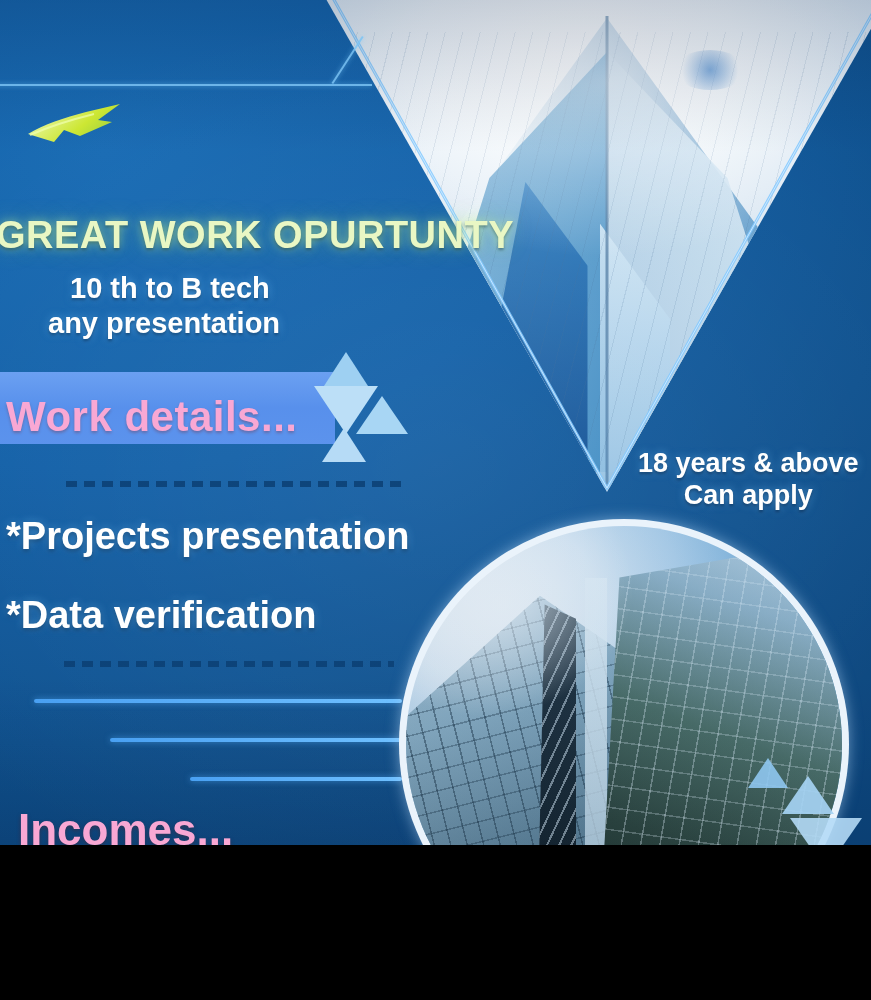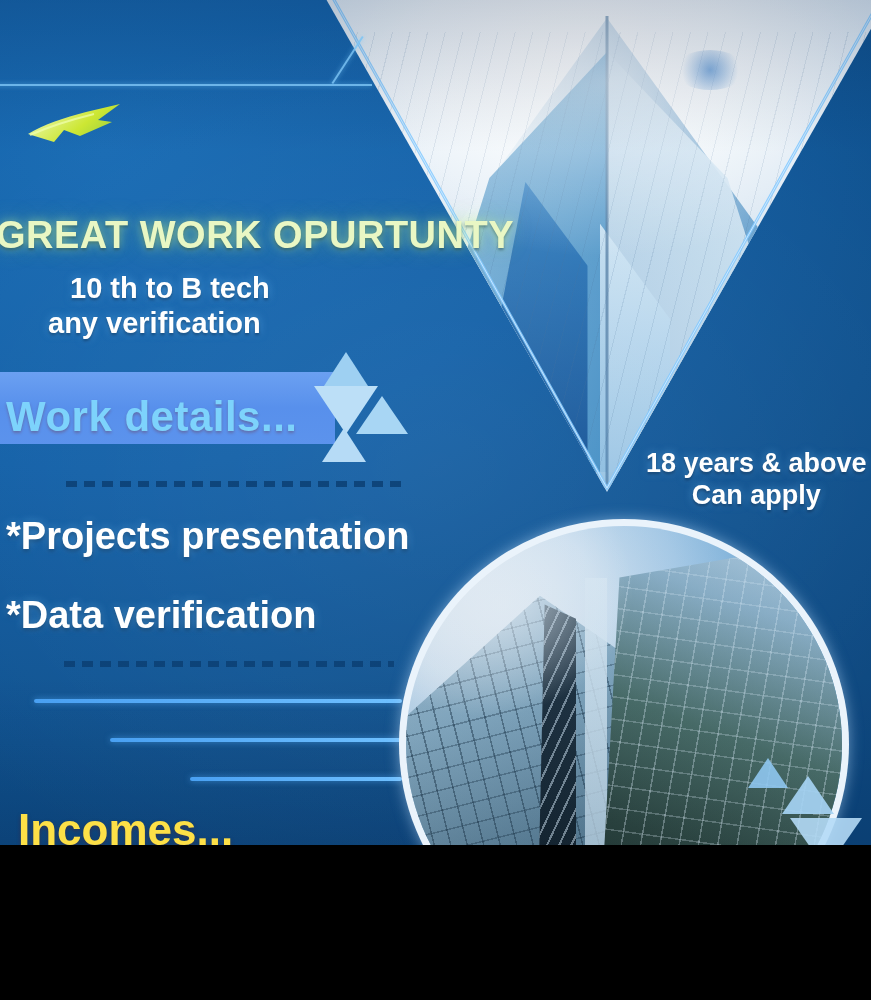--- a/index.html
+++ b/index.html
@@ -210,55 +210,54 @@
     white-space:nowrap;
   }
 
   .band{
     position:absolute;left:-10px;top:372px;width:345px;height:72px;
     background:linear-gradient(180deg,#6fa3f5 0%, #5b92ef 50%, #5f95f0 100%);
     opacity:.95;
   }
   .workdetails{
     position:absolute;left:6px;top:393px;
-    font-size:42px;font-weight:bold;color:#7dd3fc;
+    font-size:42px;font-weight:bold;color:#f9a8d4;
     letter-spacing:.5px;
     text-shadow:0 2px 3px rgba(120,20,10,.28);
     white-space:nowrap;
   }
 
   .bullet{
     position:absolute;
     font-size:38px;font-weight:bold;color:#ffffff;
     text-shadow:0 0 9px rgba(120,200,255,.45), 0 2px 4px rgba(0,25,55,.55);
     white-space:nowrap;
   }
   .b1{left:6px;top:515px;}
   .b2{left:6px;top:594px;}
 
   .incomes{
     position:absolute;left:18px;top:805px;
-    font-size:44px;font-weight:bold;color:#fde047;
+    font-size:44px;font-weight:bold;color:#f9a8d4;
     text-shadow:0 2px 4px rgba(110,20,10,.35);
     white-space:nowrap;
   }
   .starting{
     position:absolute;left:88px;top:880px;
     font-size:42px;font-weight:bold;color:#ffffff;
     text-shadow:0 0 10px rgba(120,200,255,.45), 0 2px 4px rgba(0,25,55,.6);
     white-space:nowrap;
   }
 
   .rightnote{
     position:absolute;left:638px;top:448px;
     font-size:27px;font-weight:bold;color:#ffffff;
     line-height:1.18;text-align:center;
     text-shadow:0 0 9px rgba(120,200,255,.5), 0 2px 3px rgba(0,25,55,.6);
     white-space:nowrap;
-    margin-left:8px;
   }
   .rightnote .l2{display:block;}
 
   
   .logo{position:absolute;left:24px;top:96px;width:110px;height:62px;}
 
   
   .olx{
     position:absolute;left:676px;top:866px;
     width:186px;height:86px;
@@ -333,21 +332,21 @@
           <stop offset="100%" stop-color="#a8d83a"></stop>
         </linearGradient>
       </defs>
       <path d="M4 38 C20 28, 40 22, 62 16 L96 8 L74 24 L88 26 L56 40 L40 34 L30 46 Z" fill="url(#lg)" opacity="0.96"></path>
       <path d="M6 39 C24 31, 46 24, 70 18" fill="none" stroke="#f0ffb0" stroke-width="2" opacity=".7"></path>
     </svg>
   </div>
 
   <div class="headline">GREAT WORK OPURTUNTY</div>
   <div class="sub1">10 th to B tech</div>
-  <div class="sub2">any verification</div>
+  <div class="sub2">any presentation</div>
 
   <div class="band"></div>
   <div class="workdetails">Work details...</div>
 
   <div class="tri up" style="--w:22px;--h:34px;--c:#9ed0f2;left:324px;top:352px;"></div>
   <div class="tri down" style="--w:32px;--h:48px;--c:#bcdff7;left:314px;top:386px;"></div>
   <div class="tri up" style="--w:26px;--h:38px;--c:#a8d6f4;left:356px;top:396px;"></div>
   <div class="tri up" style="--w:22px;--h:34px;--c:#b6dbf6;left:322px;top:428px;"></div>
 
   <div class="dashline" style="left:66px;top:481px;width:338px;"></div>

